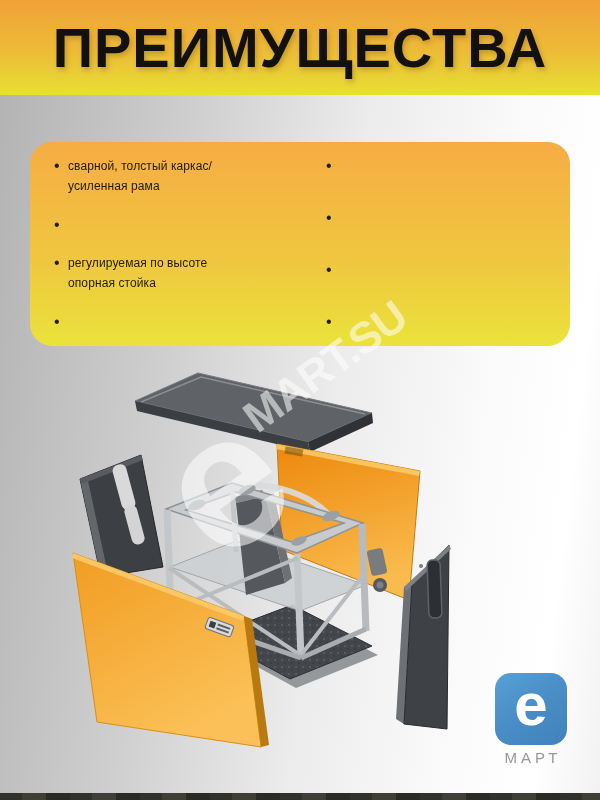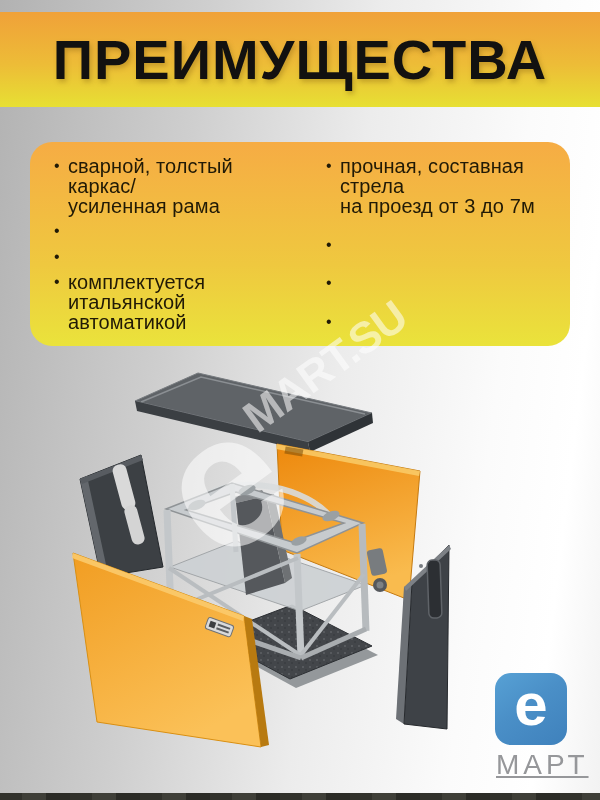--- a/index.html
+++ b/index.html
@@ -3,59 +3,59 @@
 <meta charset="utf-8">
 <style>
   html,body{margin:0;padding:0;}
   #poster{
     position:relative;width:600px;height:800px;overflow:hidden;
     background:linear-gradient(97deg,#b2b2b2 0%,#cfcfcf 30%,#ececec 55%,#fbfbfb 78%,#ffffff 90%,#f2f2f2 100%);
     font-family:"Liberation Sans",sans-serif;
   }
   
   .header{
-    position:absolute;left:0;top:12px;width:100%;height:95px;
+    position:absolute;left:0;top:0;width:100%;height:95px;
     background:linear-gradient(180deg,#f0a139 0%,#edbc37 55%,#e7e033 100%);
     display:flex;align-items:center;justify-content:center;z-index:2;
   }
   .title{
     font-size:56px;font-weight:900;letter-spacing:1px;color:#121110;
     text-shadow:2px 3px 5px rgba(120,90,15,0.35);
     white-space:nowrap;
   }
   
   .card{
     position:absolute;left:30px;top:142px;width:540px;height:204px;border-radius:22px;
     background:linear-gradient(180deg,#f6ac44 0%,#efc83f 60%,#eae33b 100%);
     box-sizing:border-box;padding:14px 16px 14px 24px;
     display:flex;gap:44px;z-index:3;
   }
   .col{flex:1;display:flex;flex-direction:column;justify-content:space-between;}
   .adv-item{display:flex;}
   .dot{flex:0 0 14px;width:14px;font-size:16px;line-height:20px;color:#211a06;}
-  .adv-text{white-space:pre-line;font-size:20px;line-height:20px;color:#211a06;letter-spacing:0.1px;}
+  .adv-text{white-space:pre-line;font-size:12px;line-height:20px;color:#211a06;letter-spacing:0.1px;}
   
   .illustration{position:absolute;left:0;top:0;z-index:1;}
   
   .watermark{
     position:absolute;left:180px;top:455px;transform:rotate(-36deg);transform-origin:0 50%;
     display:flex;align-items:center;color:rgba(255,255,255,0.55);
     z-index:4;pointer-events:none;font-weight:700;white-space:nowrap;
   }
   .wm-e{font-size:190px;line-height:0.62;}
   .wm-text{font-size:44px;letter-spacing:-1px;margin-left:4px;transform:translateY(-34px);}
   
   .logo{position:absolute;left:492px;top:673px;width:78px;text-align:center;z-index:5;}
   .logo-box{
     width:72px;height:72px;margin:0 auto;border-radius:16px;
     background:linear-gradient(145deg,#57a1d5 0%,#4a8fc7 45%,#3f81bc 100%);
     display:flex;align-items:center;justify-content:center;
   }
   .logo-e{color:#ffffff;font-size:60px;font-weight:700;line-height:1;margin-top:-8px;}
-  .logo-name{margin-top:4px;font-size:28px;letter-spacing:4px;padding-left:4px;color:#96979a;font-weight:400;text-decoration:underline;}
+  .logo-name{margin-top:4px;font-size:15px;letter-spacing:4px;padding-left:4px;color:#96979a;font-weight:400;}
   
   .bottom-strip{
     position:absolute;left:0;bottom:0;width:100%;height:7px;z-index:6;
     background:repeating-linear-gradient(90deg,#32322c 0 22px,#3f3f38 22px 46px,#2b2b26 46px 70px);
   }
 </style>
 </head>
 <body>
 
 <div id="poster">
@@ -69,32 +69,30 @@
         <div class="adv-item">
           <span class="dot">•</span>
           <span class="adv-text">сварной, толстый каркас/
 усиленная рама</span>
         </div>
         <div class="adv-item">
           <span class="dot">•</span>
         </div>
         <div class="adv-item">
           <span class="dot">•</span>
-        </div>
-        <div class="adv-item">
-          <span class="dot">•</span>
-          <span class="adv-text">комплектуется
-итальянской автоматикой</span>
+          <span class="adv-text">регулируемая по высоте
+опорная стойка</span>
+        </div>
+        <div class="adv-item">
+          <span class="dot">•</span>
         </div>
       </div>
     <div class="col">
         <div class="adv-item">
           <span class="dot">•</span>
-          <span class="adv-text">прочная, составная стрела
-на проезд от 3 до 7м</span>
         </div>
         <div class="adv-item">
           <span class="dot">•</span>
         </div>
         <div class="adv-item">
           <span class="dot">•</span>
         </div>
         <div class="adv-item">
           <span class="dot">•</span>
         </div>

